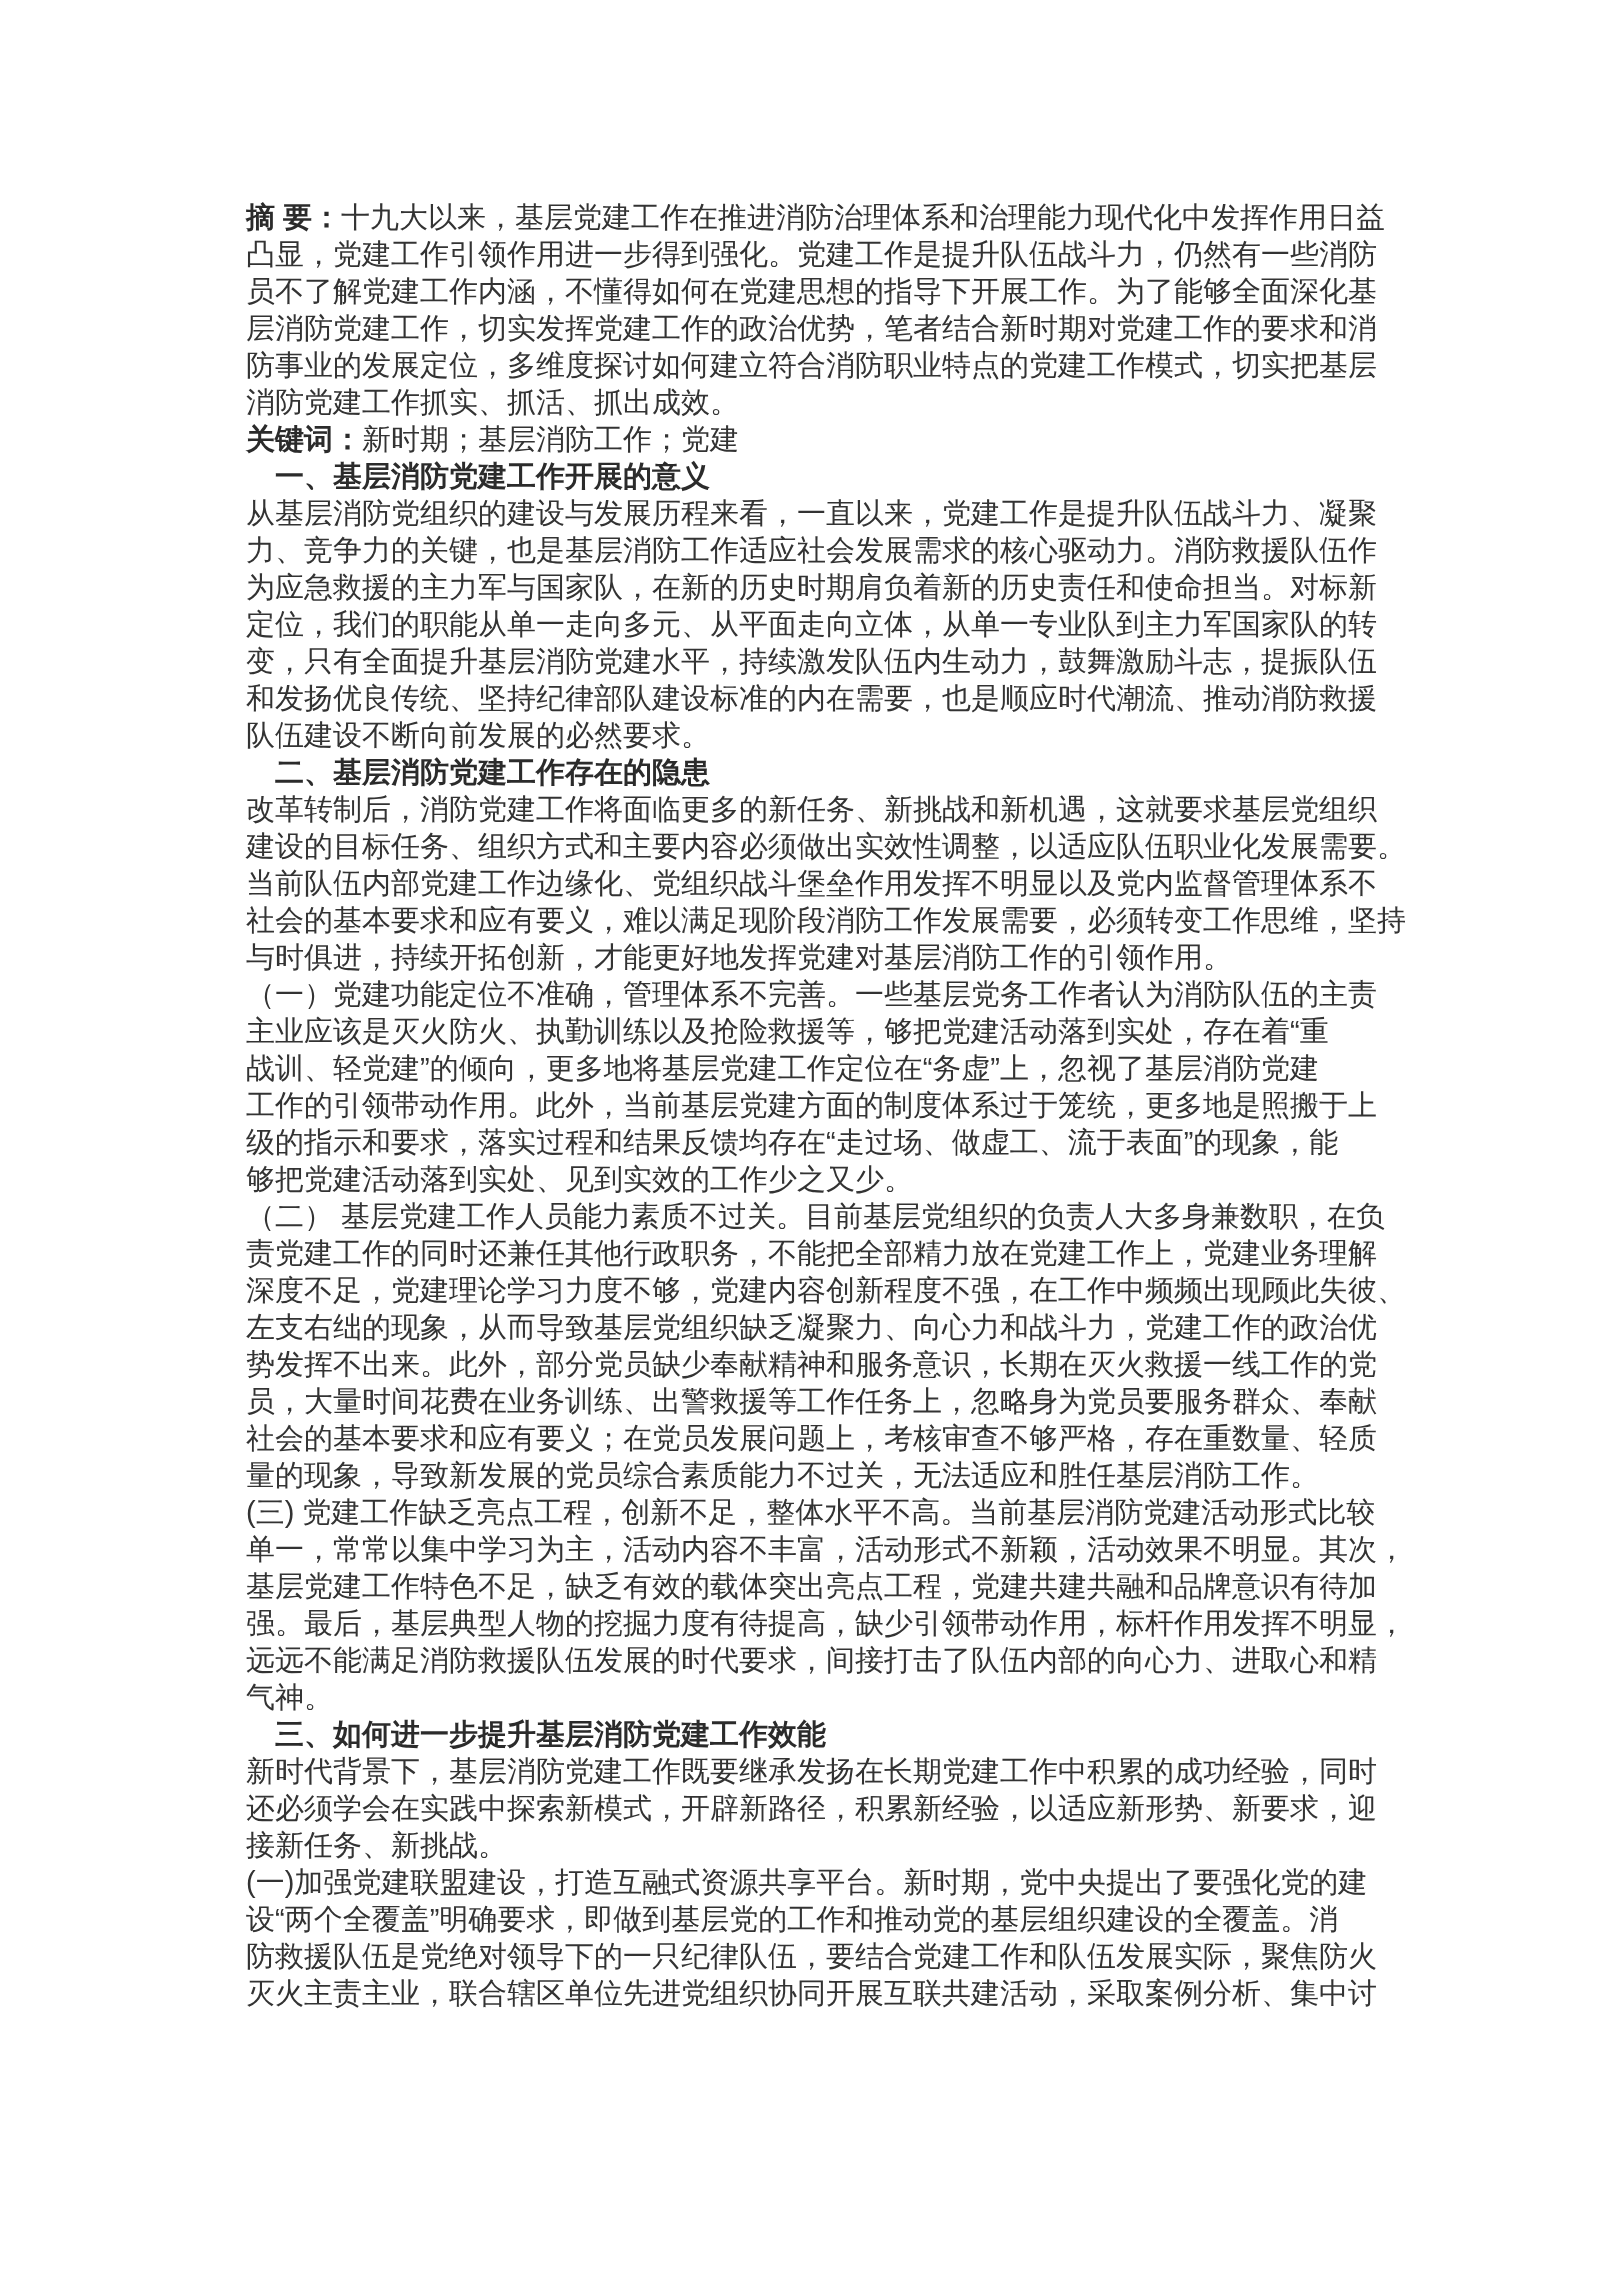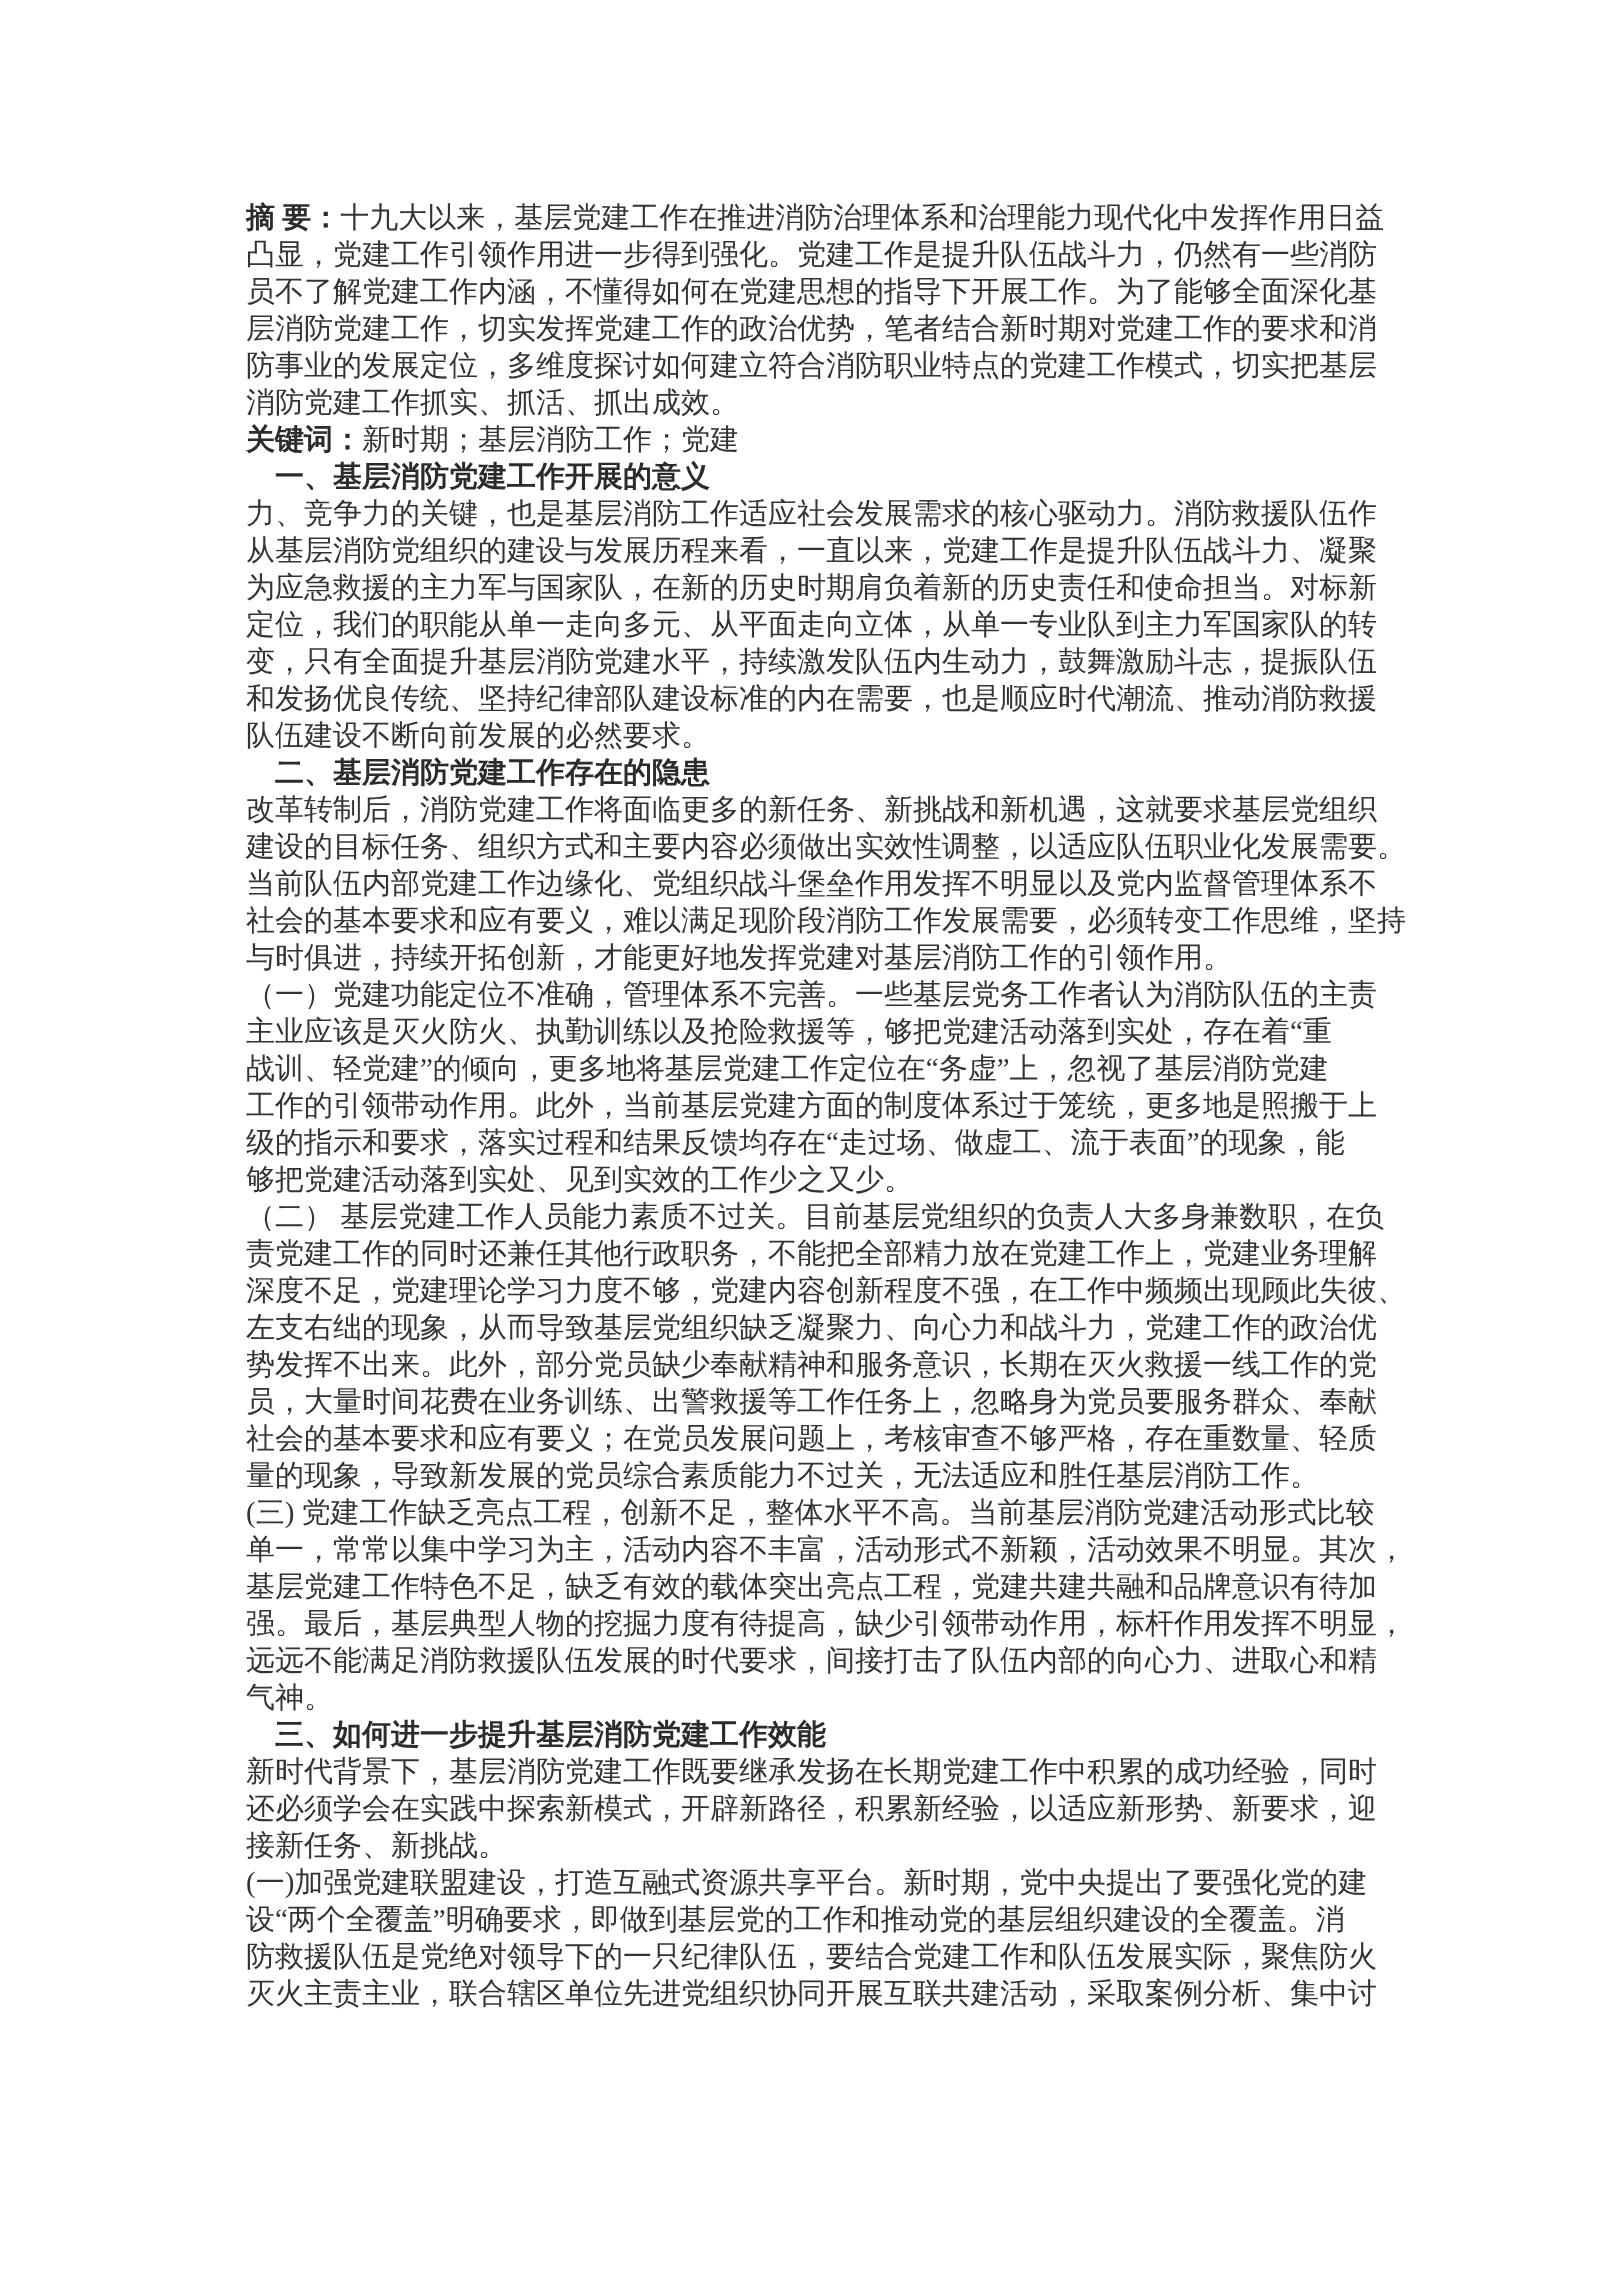--- a/index.html
+++ b/index.html
@@ -11,21 +11,21 @@
       width: 1621px;
       height: 2293px;
       position: relative;
       overflow: hidden;
     }
     .page {
       position: absolute;
       left: 246px;
       top: 199px;
       width: 1137px;
-      font-family: Liberation Serif, serif;
+      font-family: Liberation Sans, sans-serif;
       font-size: 29px;
       line-height: 37px;
       color: #333333;
     }
     .line {
       display: block;
       white-space: nowrap;
       height: 37px;
     }
     .bold {
@@ -53,22 +53,22 @@
     <span class="line">消防党建工作抓实、抓活、抓出成效。</span>
   </div>
 
   <div class="block">
     <span class="line"><span class="bold">关键词：</span><span>新时期；基层消防工作；党建</span></span>
   </div>
 
   <div class="block">
     <span class="line heading">一、基层消防党建工作开展的意义</span>
     <div class="block">
+      <span class="line">从基层消防党组织的建设与发展历程来看，一直以来，党建工作是提升队伍战斗力、凝聚</span>
       <span class="line">力、竞争力的关键，也是基层消防工作适应社会发展需求的核心驱动力。消防救援队伍作</span>
-      <span class="line">从基层消防党组织的建设与发展历程来看，一直以来，党建工作是提升队伍战斗力、凝聚</span>
       <span class="line">为应急救援的主力军与国家队，在新的历史时期肩负着新的历史责任和使命担当。对标新</span>
       <span class="line">定位，我们的职能从单一走向多元、从平面走向立体，从单一专业队到主力军国家队的转</span>
       <span class="line">变，只有全面提升基层消防党建水平，持续激发队伍内生动力，鼓舞激励斗志，提振队伍</span>
       <span class="line">和发扬优良传统、坚持纪律部队建设标准的内在需要，也是顺应时代潮流、推动消防救援</span>
       <span class="line">队伍建设不断向前发展的必然要求。</span>
     </div>
   </div>
 
   <div class="block">
     <span class="line heading">二、基层消防党建工作存在的隐患</span>

